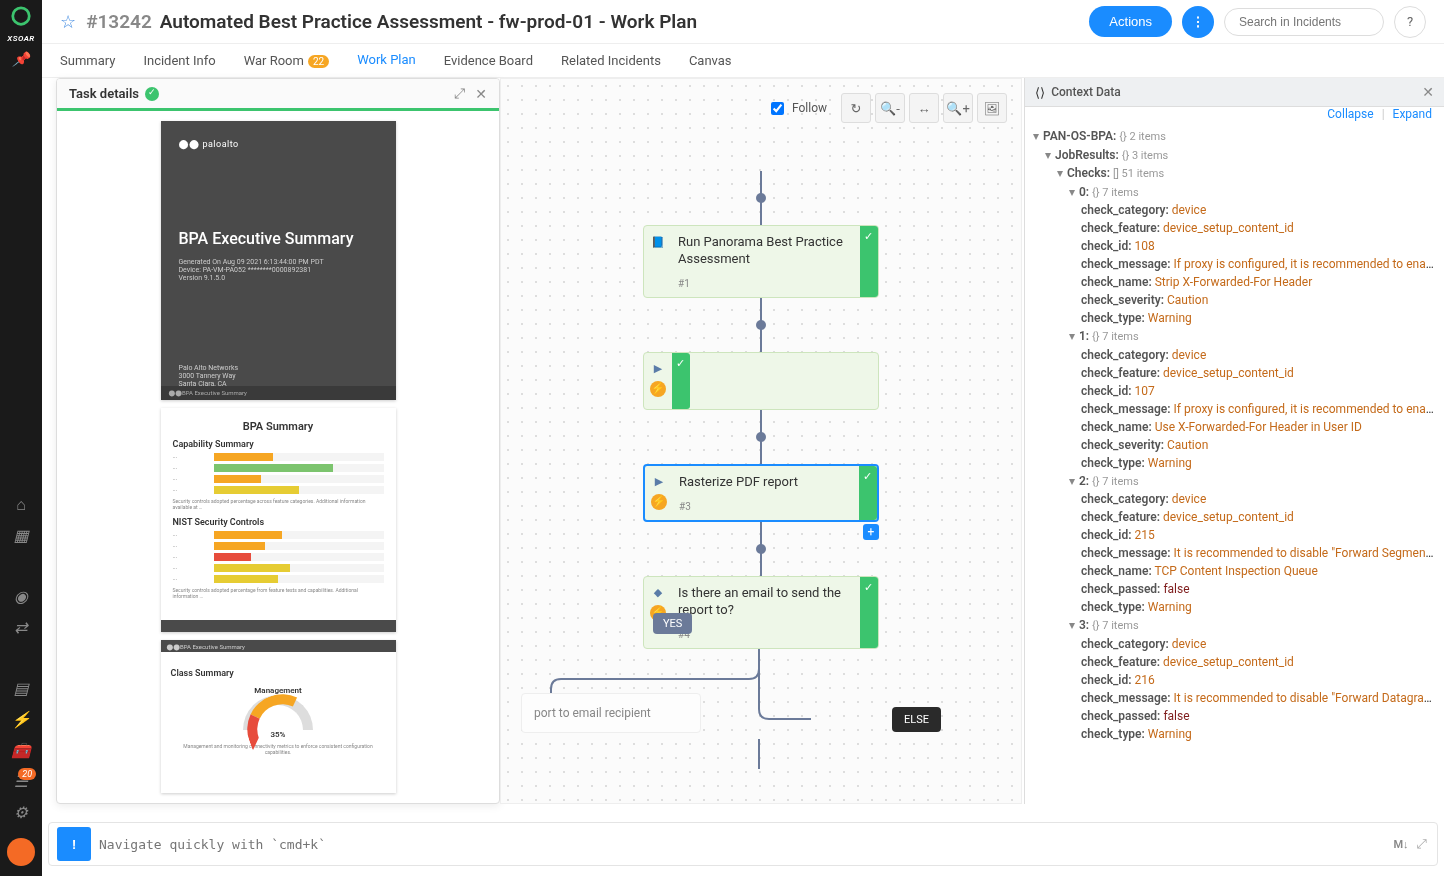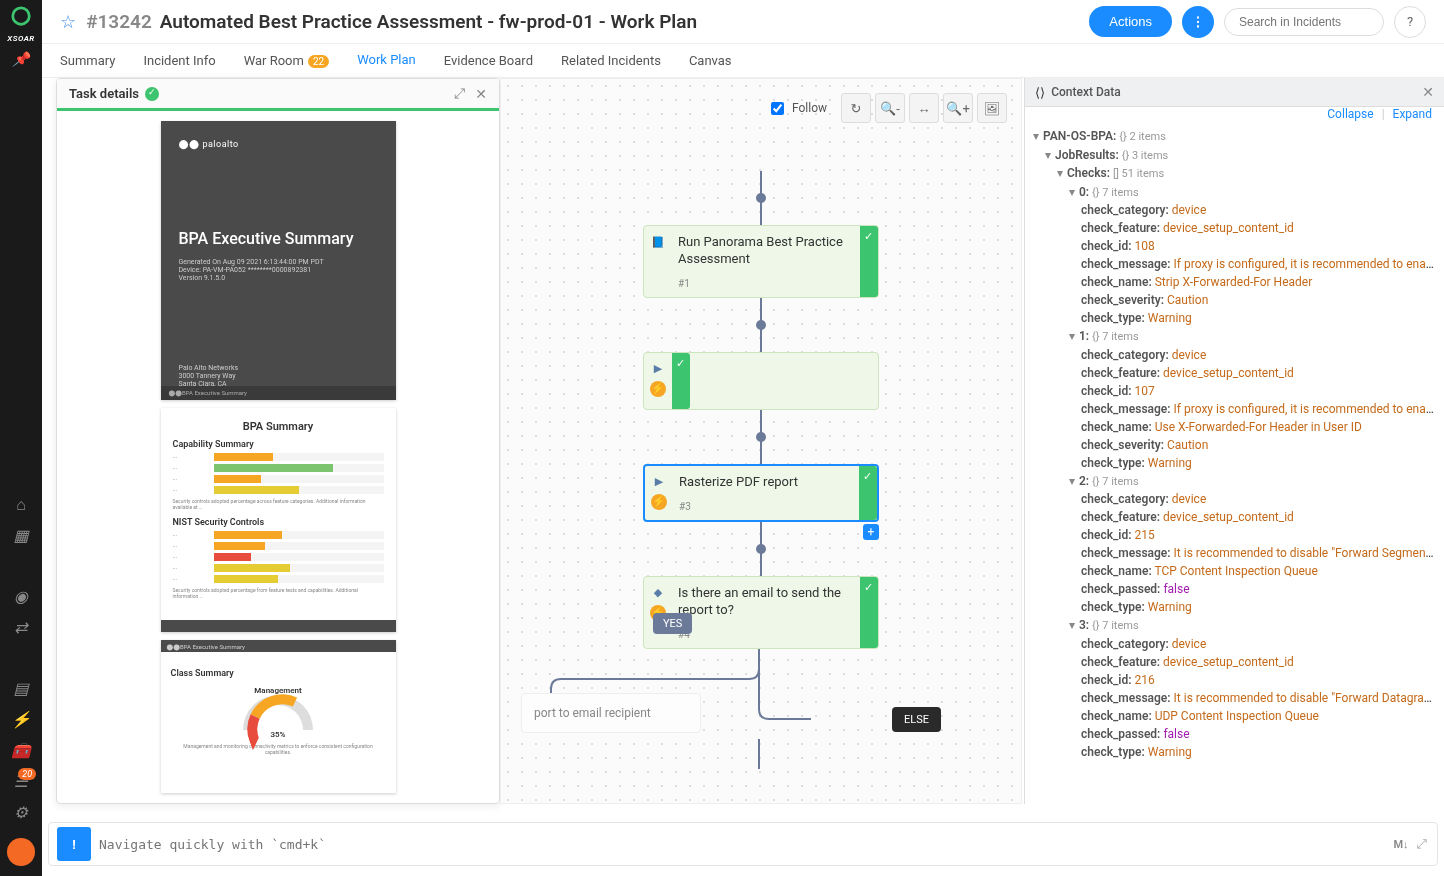--- a/index.html
+++ b/index.html
@@ -108,21 +108,21 @@
 .ctx-search { width: 100%; border: 1px solid #ccc; border-radius: 4px; padding: 8px 28px 8px 10px; font-size: 12px; }
 .ctx-actions { display: flex; justify-content: flex-end; gap: 8px; padding: 0 12px 4px; font-size: 12px; }
 .ctx-actions a { color: #1a8cff; cursor: pointer; }
 .ctx-actions .sep { color: #ccc; }
 .ctx-tree { flex: 1; overflow: auto; padding: 2px 8px 10px; font-size: 12px; line-height: 1.5; }
 .ctx-tree .row { white-space: nowrap; overflow: hidden; text-overflow: ellipsis; }
 .ctx-tree .caret { color: #888; display:inline-block; width:10px; }
 .ctx-tree .key { color: #555; font-weight: 600; }
 .ctx-tree .hint { color: #999; font-size: 11px; }
 .ctx-tree .val { color: #c46a1a; }
-.ctx-tree .val-blue { color: #a21caf; }
+.ctx-tree .val-blue { color: #7f1d1d; }
 .ctx-tree .ind1 { padding-left: 12px; }
 .ctx-tree .ind2 { padding-left: 24px; }
 .ctx-tree .ind3 { padding-left: 36px; }
 .ctx-tree .ind4 { padding-left: 48px; }
 
 
 .cmd-bar { position: absolute; left: 48px; right: 6px; bottom: 10px; height: 44px; background: #fff; border: 1px solid #e4e4e4; border-radius: 4px; display: flex; align-items: center; }
 .cmd-bar .cmd-icon { width: 34px; height: 34px; background: #1a8cff; color: #fff; border-radius: 3px; margin: 0 8px; display: flex; align-items: center; justify-content: center; font-weight: bold; }
 .cmd-bar input { flex: 1; border: none; outline: none; font-family: monospace; font-size: 13px; color: #888; }
 .cmd-bar .md { color: #888; font-size: 11px; margin: 0 8px; font-weight: 600; }
@@ -401,21 +401,20 @@
       <div class="row ind4"><span class="key">check_id:</span> <span class="val">215</span></div>
       <div class="row ind4"><span class="key">check_message:</span> <span class="val">It is recommended to disable "Forward Segments Exceeding…</span></div>
       <div class="row ind4"><span class="key">check_name:</span> <span class="val">TCP Content Inspection Queue</span></div>
       <div class="row ind4"><span class="key">check_passed:</span> <span class="val-blue">false</span></div>
       <div class="row ind4"><span class="key">check_type:</span> <span class="val">Warning</span></div>
       <div class="row ind3"><span class="caret">▾</span><span class="key">3:</span> <span class="hint">{} 7 items</span></div>
       <div class="row ind4"><span class="key">check_category:</span> <span class="val">device</span></div>
       <div class="row ind4"><span class="key">check_feature:</span> <span class="val">device_setup_content_id</span></div>
       <div class="row ind4"><span class="key">check_id:</span> <span class="val">216</span></div>
       <div class="row ind4"><span class="key">check_message:</span> <span class="val">It is recommended to disable "Forward Datagrams Exceedin…</span></div>
-      <div class="row ind4"><span class="key">check_name:</span> <span class="val">UDP Content Inspection Queue</span></div>
       <div class="row ind4"><span class="key">check_passed:</span> <span class="val-blue">false</span></div>
       <div class="row ind4"><span class="key">check_type:</span> <span class="val">Warning</span></div>
     </div>
 </div>
 
 <div class="cmd-bar">
   <div class="cmd-icon">!</div>
   <input placeholder="Navigate quickly with `cmd+k`" style="">
   <span class="md">M↓</span>
   <span class="exp">⤢</span>

